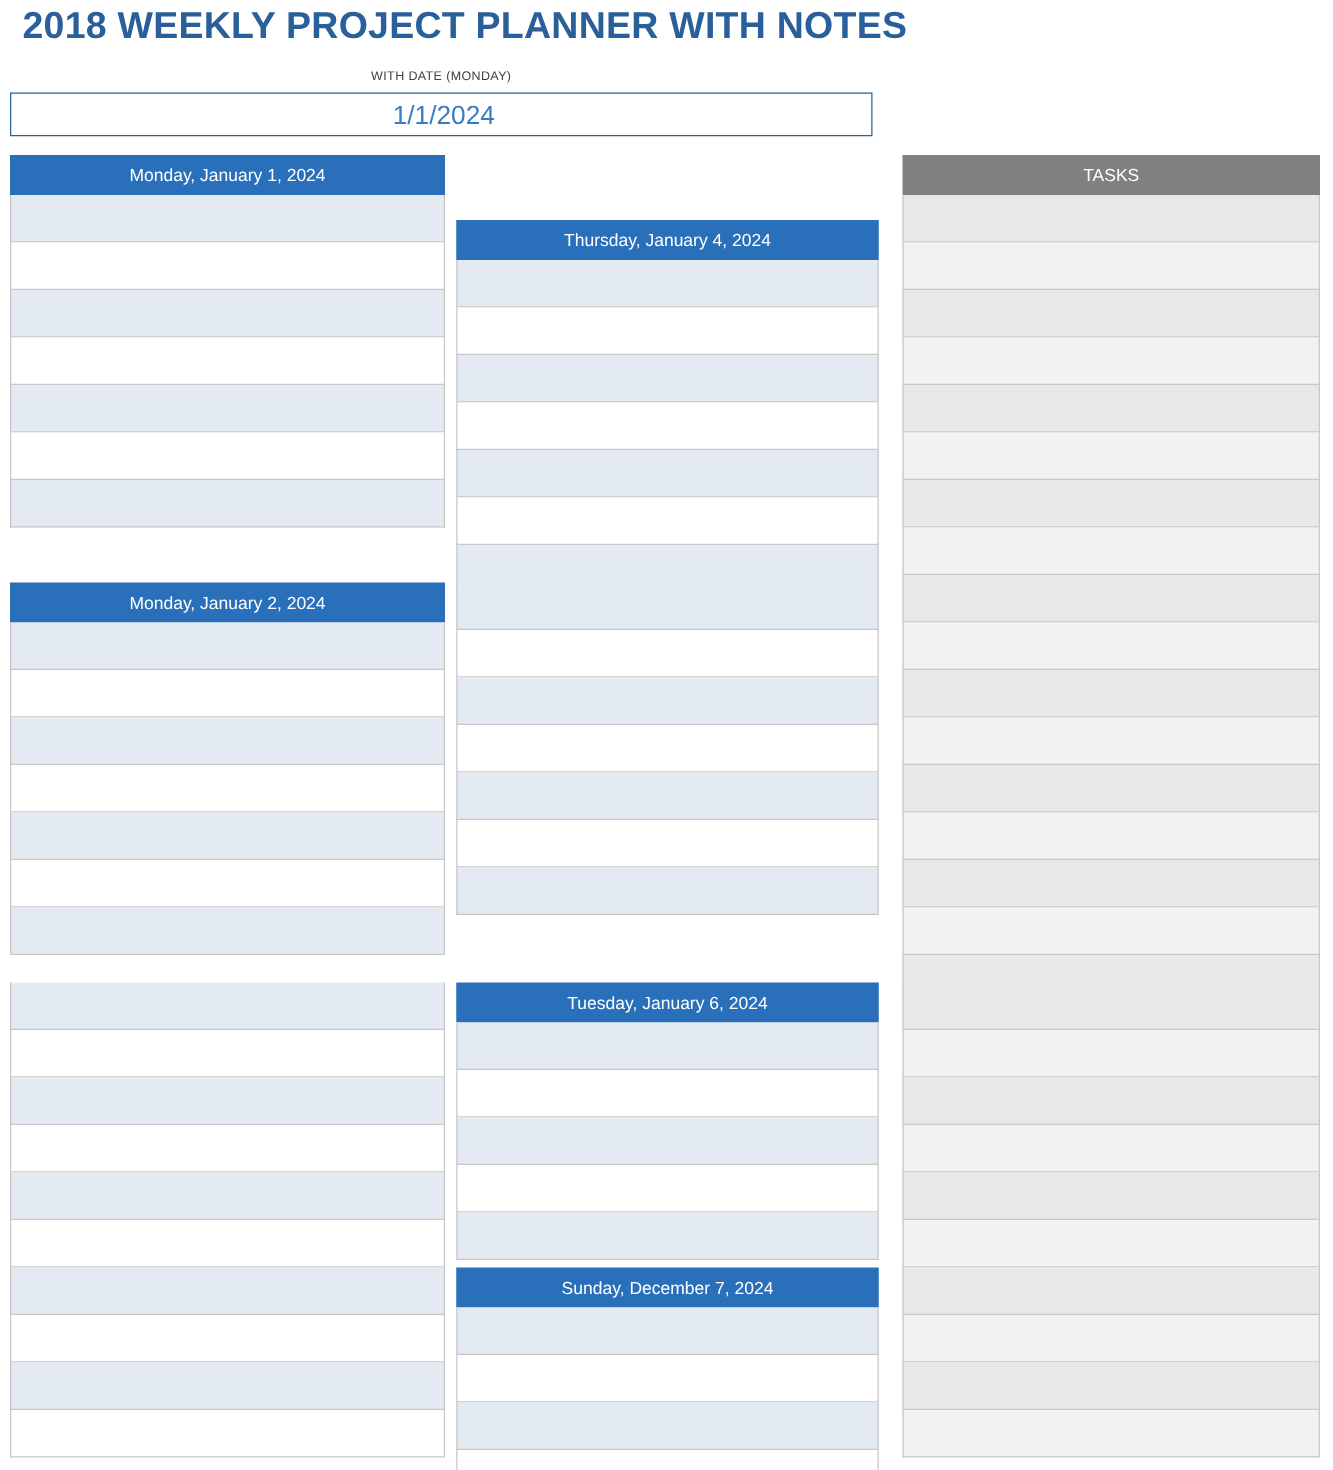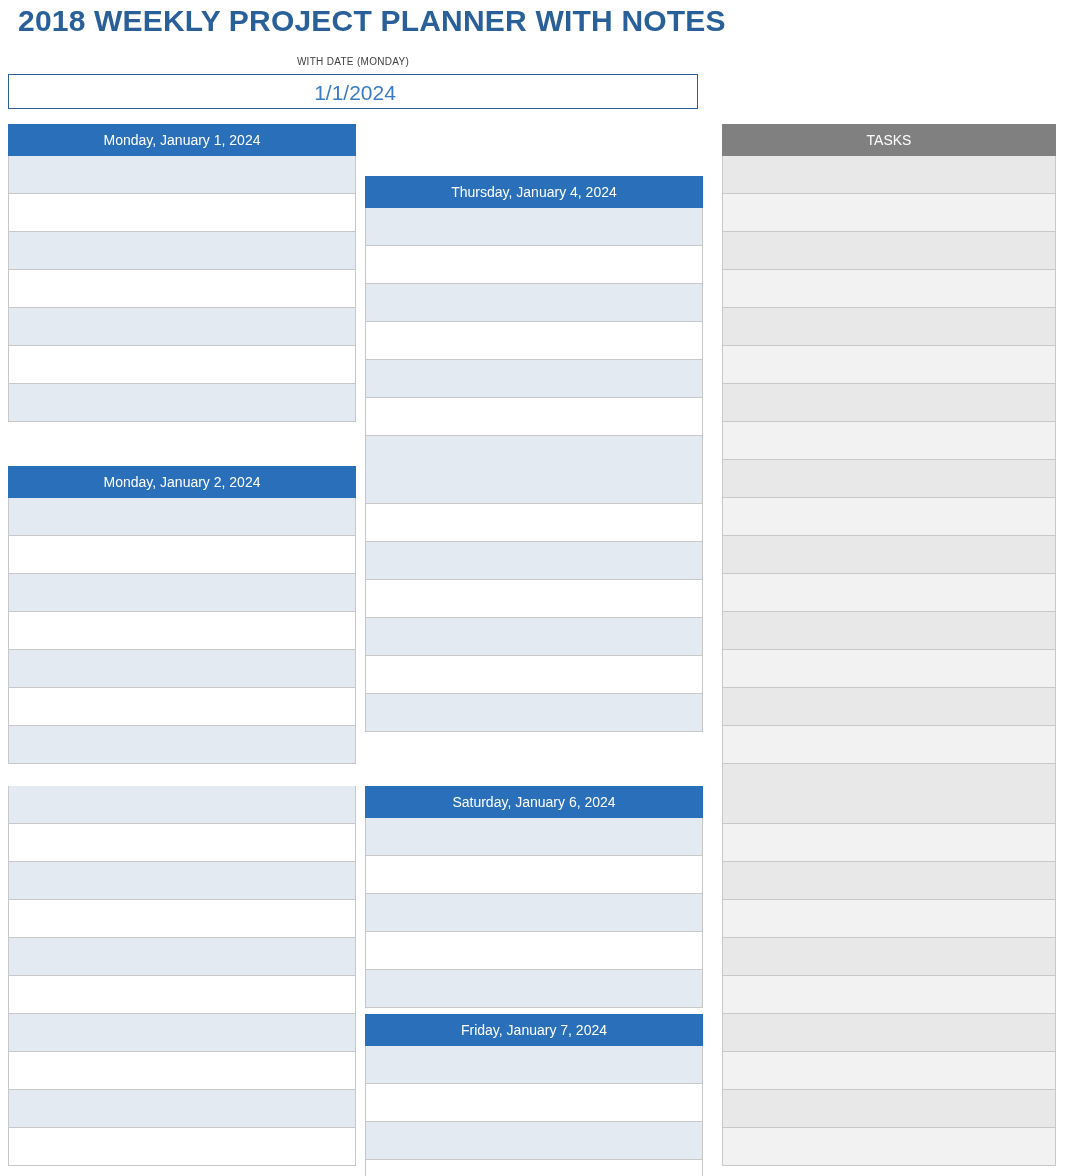--- a/index.html
+++ b/index.html
@@ -191,31 +191,31 @@
         <div class="row alt" style="height: 38px;"><input type="text" class="row-input" style=""></div>
         <div class="row plain" style="height: 38px;"><input type="text" class="row-input" style=""></div>
         <div class="row alt" style="height: 38px;"><input type="text" class="row-input" style=""></div>
         <div class="row plain" style="height: 38px;"><input type="text" class="row-input" style=""></div>
         <div class="row alt" style="height: 38px;"><input type="text" class="row-input" style=""></div>
         <div class="row plain" style="height: 38px;"><input type="text" class="row-input" style=""></div>
         <div class="row alt" style="height: 38px;"><input type="text" class="row-input" style=""></div>
       </div>
     </div>
     <div class="block col-mid" style="top: 786px;">
-      <div class="day-header">Saturday, January 6, 2024</div>
+      <div class="day-header">Tuesday, January 6, 2024</div>
       <div class="rows">
         <div class="row alt" style="height: 38px;"><input type="text" class="row-input" style=""></div>
         <div class="row plain" style="height: 38px;"><input type="text" class="row-input" style=""></div>
         <div class="row alt" style="height: 38px;"><input type="text" class="row-input" style=""></div>
         <div class="row plain" style="height: 38px;"><input type="text" class="row-input" style=""></div>
         <div class="row alt" style="height: 38px;"><input type="text" class="row-input" style=""></div>
       </div>
     </div>
     <div class="block col-mid" style="top: 1014px;">
-      <div class="day-header">Friday, January 7, 2024</div>
+      <div class="day-header">Sunday, December 7, 2024</div>
       <div class="rows">
         <div class="row alt" style="height: 38px;"><input type="text" class="row-input" style=""></div>
         <div class="row plain" style="height: 38px;"><input type="text" class="row-input" style=""></div>
         <div class="row alt" style="height: 38px;"><input type="text" class="row-input" style=""></div>
         <div class="row plain" style="height: 38px;"><input type="text" class="row-input" style=""></div>
       </div>
     </div>
     <div class="block col-right" style="top: 124px;">
       <div class="tasks-header">TASKS</div>
       <div class="rows">

